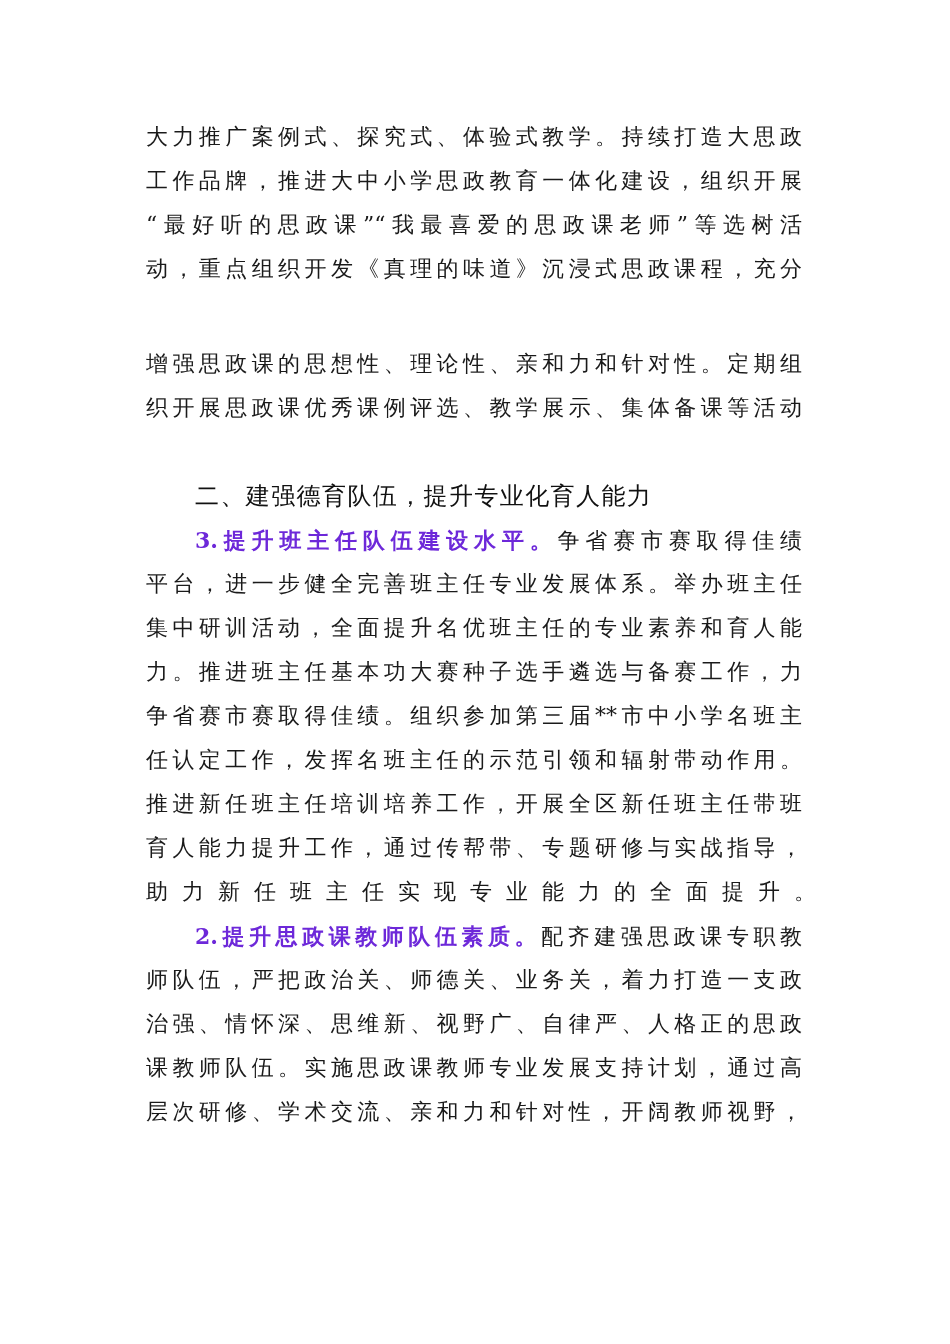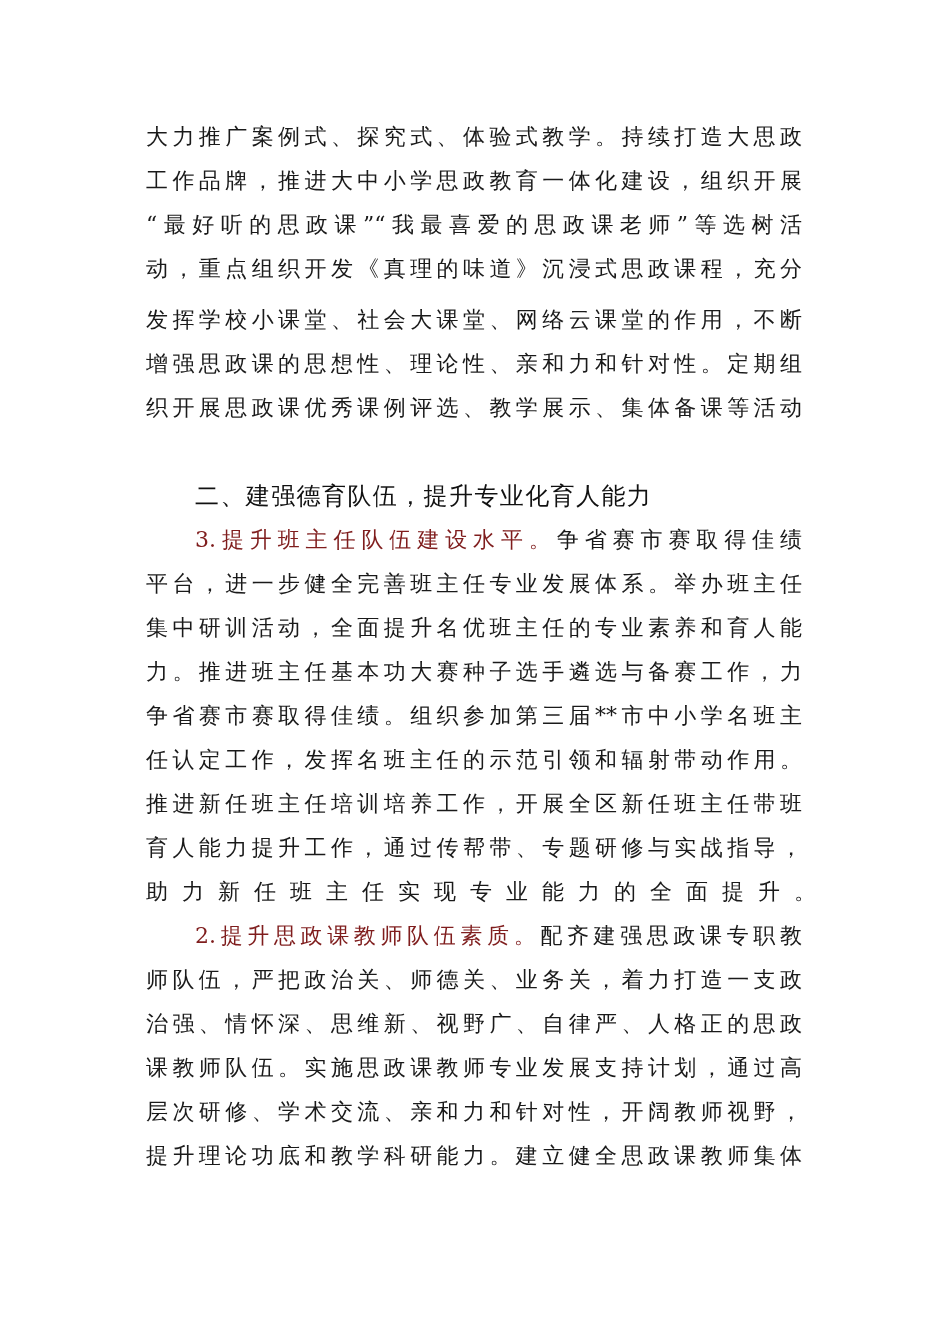--- a/index.html
+++ b/index.html
@@ -13,31 +13,30 @@
     text-align: justify; text-align-last: justify;
     text-justify: inter-character;
   }
   .line.last { text-align-last: left; letter-spacing: 14px; }
   .line.indent { left: 195px; width: 607px; }
   .line.heading {
     font-family: "DejaVu Sans", "Liberation Sans", sans-serif;
     font-size: 24px; letter-spacing: 1.4px; color: #111;
     text-align-last: left;
   }
-  .bold { font-weight: normal; color: #7f1d1d; }
+  .bold { font-weight: bold; color: #6d28d9; }
 </style>
 </head>
 <body>
 
 <div class="page">
   <div class="line" style="top:115px">大力推广案例式、探究式、体验式教学。持续打造大思政</div>
   <div class="line" style="top:159px">工作品牌，推进大中小学思政教育一体化建设，组织开展</div>
   <div class="line" style="top:203px">“最好听的思政课”“我最喜爱的思政课老师”等选树活</div>
   <div class="line" style="top:247px">动，重点组织开发《真理的味道》沉浸式思政课程，充分</div>
-  <div class="line" style="top:298px">发挥学校小课堂、社会大课堂、网络云课堂的作用，不断</div>
   <div class="line" style="top:342px">增强思政课的思想性、理论性、亲和力和针对性。定期组</div>
   <div class="line" style="top:386px">织开展思政课优秀课例评选、教学展示、集体备课等活动</div>
 
   <div class="line indent heading" style="top:474px">二、建强德育队伍，提升专业化育人能力</div>
 
   <div class="line indent" style="top:518px">
     <span class="bold">3.提升班主任队伍建设水平。</span><span>争省赛市赛取得佳绩</span>
   </div>
   <div class="line" style="top:562px">平台，进一步健全完善班主任专业发展体系。举办班主任</div>
   <div class="line" style="top:606px">集中研训活动，全面提升名优班主任的专业素养和育人能</div>
@@ -48,14 +47,13 @@
   <div class="line" style="top:826px">育人能力提升工作，通过传帮带、专题研修与实战指导，</div>
   <div class="line last" style="top:870px">助力新任班主任实现专业能力的全面提升。</div>
 
   <div class="line indent" style="top:914px">
     <span class="bold">2.提升思政课教师队伍素质。</span><span>配齐建强思政课专职教</span>
   </div>
   <div class="line" style="top:958px">师队伍，严把政治关、师德关、业务关，着力打造一支政</div>
   <div class="line" style="top:1002px">治强、情怀深、思维新、视野广、自律严、人格正的思政</div>
   <div class="line" style="top:1046px">课教师队伍。实施思政课教师专业发展支持计划，通过高</div>
   <div class="line" style="top:1090px">层次研修、学术交流、亲和力和针对性，开阔教师视野，</div>
-  <div class="line" style="top:1134px">提升理论功底和教学科研能力。建立健全思政课教师集体</div>
 </div>
 
 </body></html>

